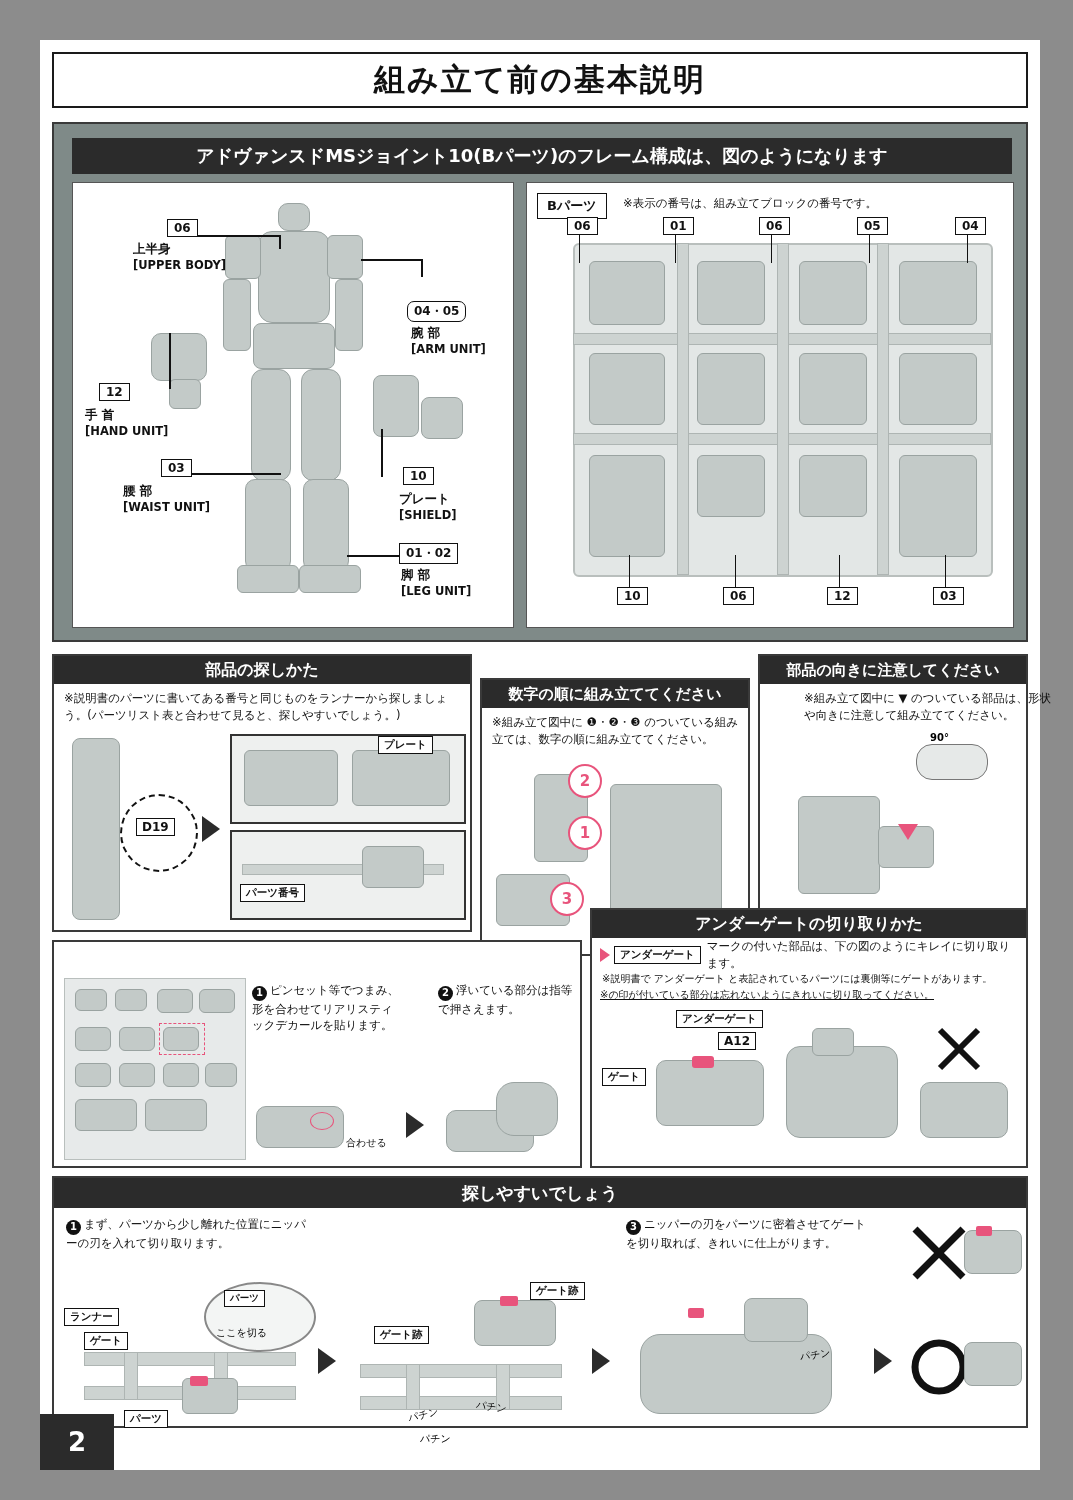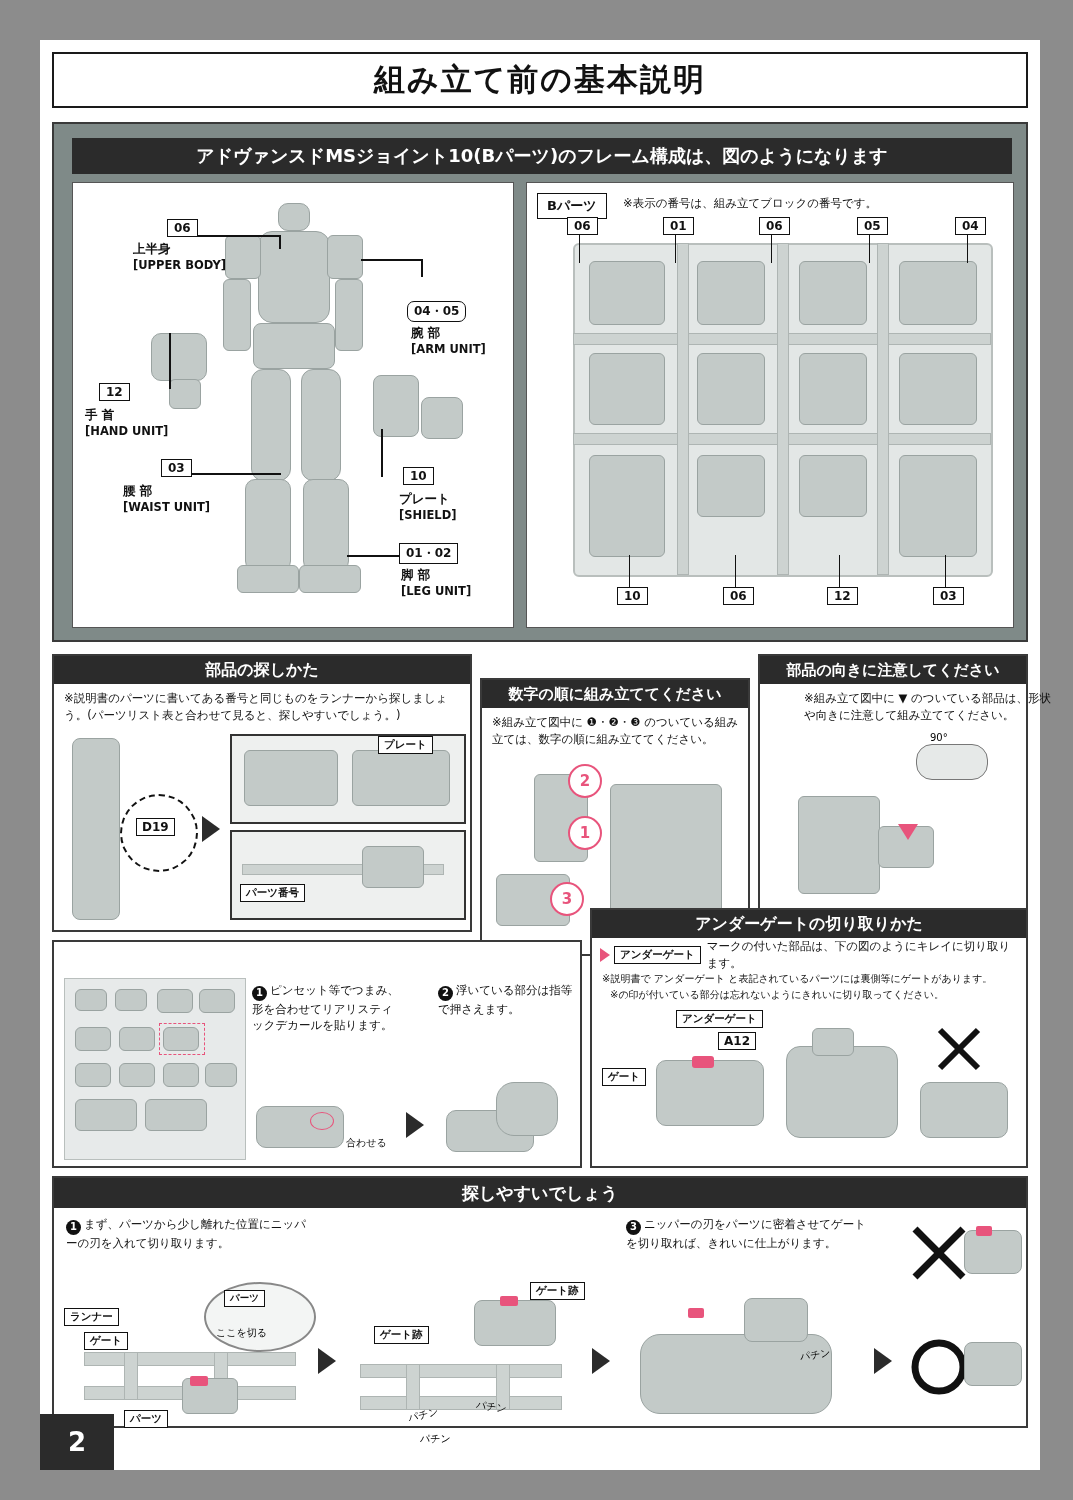--- a/index.html
+++ b/index.html
@@ -264,21 +264,21 @@
     </div>
   </div>
 
   <div class="panel" style="left:718px;top:614px;width:270px;height:278px;">
     <div class="blackbar" style="width:100%;height:28px;font-size:15px;">部品の向きに注意してください</div>
     <div class="note" style="position:absolute;left:20px;top:34px;width:250px;margin-left:24px;">※組み立て図中に ▼ のついている部品は、形状や向きに注意して組み立ててください。</div>
     <div class="art" style="left:8px;top:84px;width:254px;height:186px;">
       <div class="part-blob" style="left:30px;top:56px;width:80px;height:96px;"></div>
       <div class="part-blob" style="left:110px;top:86px;width:54px;height:40px;"></div>
       <div style="position:absolute;left:148px;top:4px;width:70px;height:34px;border:1.5px solid #777;border-radius:16px;background:#e6e9e8;"></div>
-      <div class="tiny" style="position:absolute;left:162px;top:-8px;font-weight:normal;">90°</div>
+      <div class="tiny" style="position:absolute;left:162px;top:-8px;font-weight:bold;">90°</div>
       <div style="position:absolute;left:130px;top:84px;width:0;height:0;border-left:10px solid transparent;border-right:10px solid transparent;border-top:16px solid #e8547c;"></div>
     </div>
   </div>
 
   <div class="panel" style="left:12px;top:900px;width:530px;height:228px;">
 
     <div class="art" style="left:10px;top:36px;width:180px;height:180px;background:#e7eaea;border:1px solid #b9bfbd;">
       <div class="part-blob" style="left:10px;top:10px;width:30px;height:20px;"></div>
       <div class="part-blob" style="left:50px;top:10px;width:30px;height:20px;"></div>
       <div class="part-blob" style="left:92px;top:10px;width:34px;height:22px;"></div>
@@ -315,21 +315,21 @@
   </div>
 
   <div class="panel" style="left:550px;top:868px;width:438px;height:260px;">
     <div class="blackbar" style="width:100%;height:28px;font-size:16px;">アンダーゲートの切り取りかた</div>
     <div style="position:absolute;left:8px;top:34px;width:420px;height:22px;display:flex;align-items:center;">
       <span style="width:0;height:0;border-top:7px solid transparent;border-bottom:7px solid transparent;border-left:10px solid #e8547c;margin-right:4px;"></span>
       <span class="smallbox" style="position:relative;left:0;top:0;">アンダーゲート</span>
       <span class="note" style="margin-left:6px;">マークの付いた部品は、下の図のようにキレイに切り取ります。</span>
     </div>
     <div class="note tiny" style="position:absolute;left:10px;top:62px;width:416px;">※説明書で アンダーゲート と表記されているパーツには裏側等にゲートがあります。</div>
-    <div class="note tiny" style="position:absolute;left:18px;top:78px;width:408px;">※の印が付いている部分は忘れないようにきれいに切り取ってください。</div>
+    <div class="note tiny" style="position:absolute;left:8px;top:78px;width:408px;text-decoration:underline;">※の印が付いている部分は忘れないようにきれいに切り取ってください。</div>
 
     <div class="art" style="left:8px;top:100px;width:422px;height:152px;">
       <div class="smallbox" style="left:76px;top:0px;">アンダーゲート</div>
       <div class="smallbox" style="left:118px;top:22px;font-size:12px;">A12</div>
       <div class="part-blob" style="left:56px;top:50px;width:106px;height:64px;border-radius:10px;"></div>
       <div style="position:absolute;left:92px;top:46px;width:22px;height:12px;background:#e8547c;border-radius:3px;"></div>
       <div class="smallbox" style="left:2px;top:58px;">ゲート</div>
 
       <div class="part-blob" style="left:186px;top:36px;width:110px;height:90px;border-radius:14px;"></div>
       <div class="part-blob" style="left:212px;top:18px;width:40px;height:26px;"></div>

